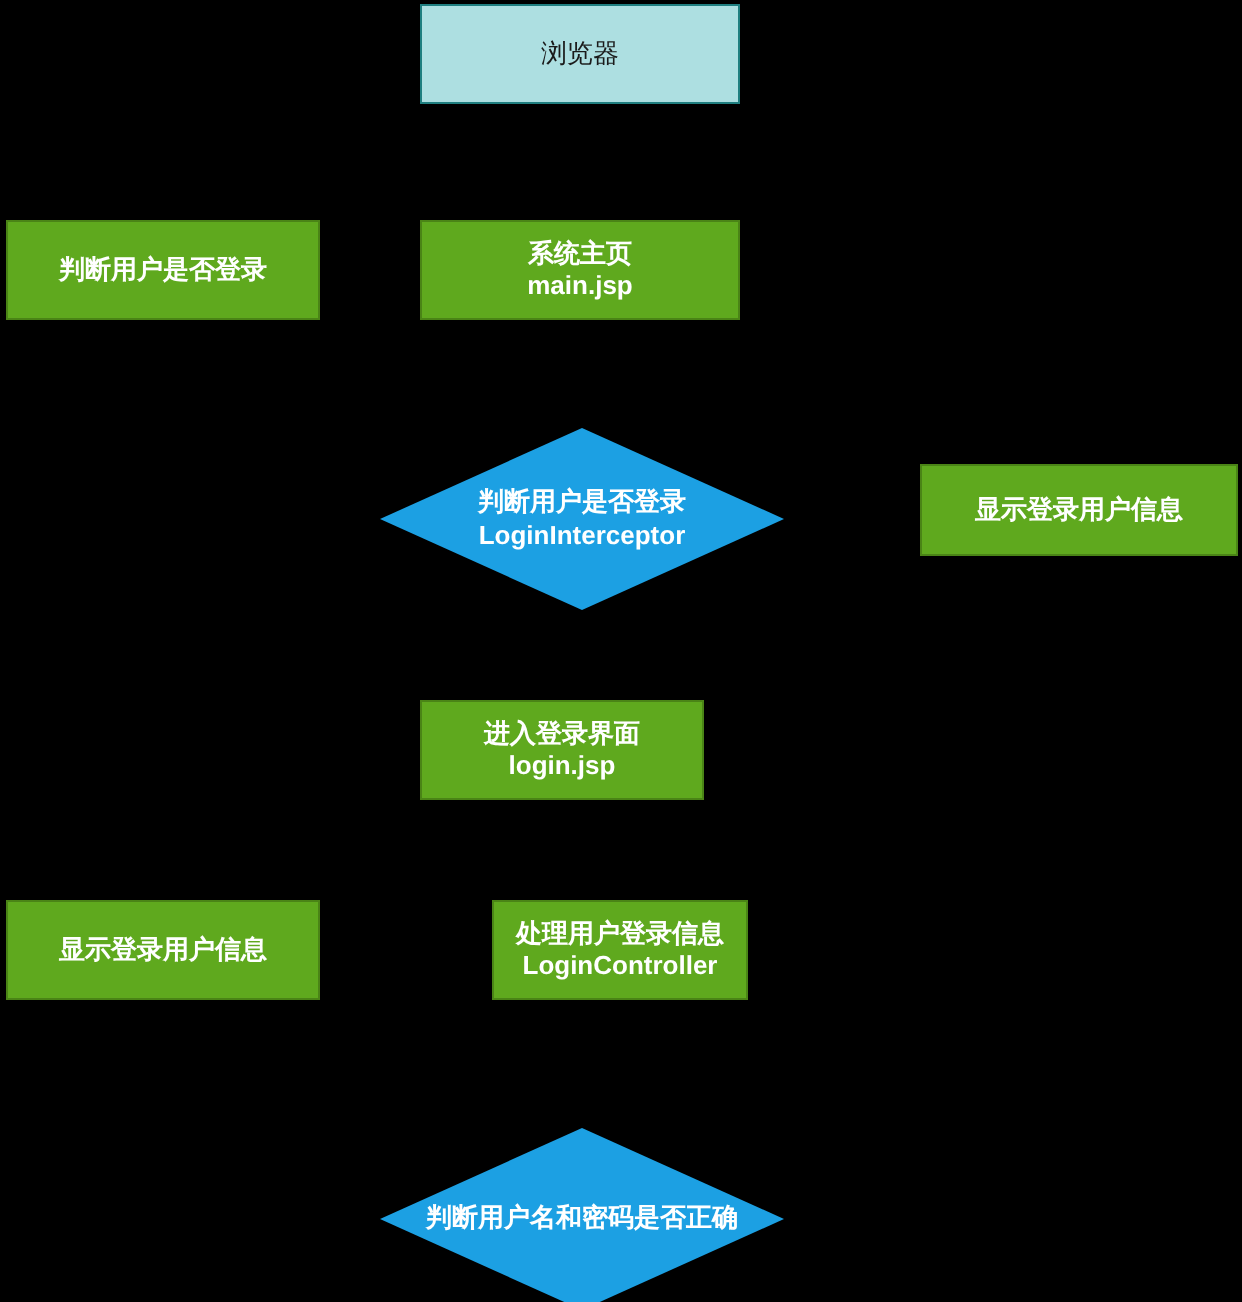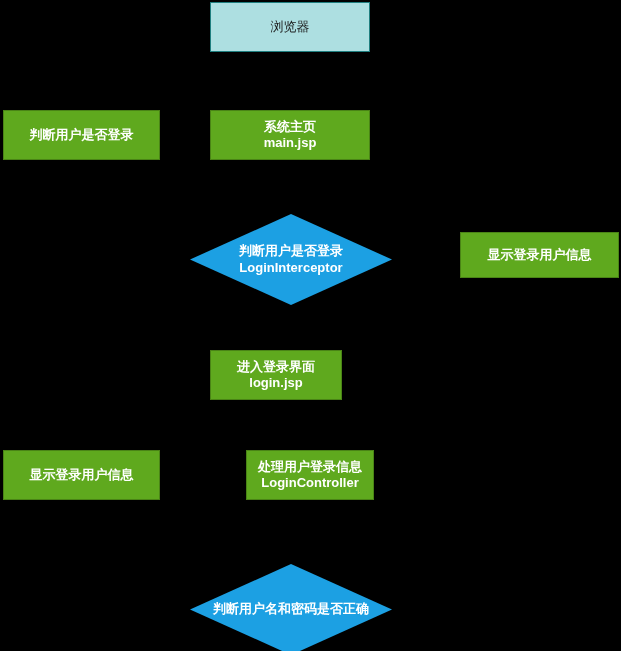--- a/index.html
+++ b/index.html
@@ -99,21 +99,21 @@
         <polygon points="101,0 202,45.5 101,91 0,45.5" fill="#1CA0E3"></polygon>
       </svg>
       <div class="diamond-label">
         <div>判断用户是否登录</div>
         <div>LoginInterceptor</div>
       </div>
     </div>
     <div class="node box box-green" style="left: 460px; top: 232px; width: 159px; height: 46px;">
       <div>显示登录用户信息</div>
     </div>
-    <div class="node box box-green" style="left: 210px; top: 350px; width: 132px; height: 50px;">
+    <div class="node box box-green" style="left: 210px; top: 350px; width: 142px; height: 50px;">
       <div>进入登录界面</div>
       <div class="line2">login.jsp</div>
     </div>
     <div class="node box box-green" style="left: 3px; top: 450px; width: 157px; height: 50px;">
       <div>显示登录用户信息</div>
     </div>
     <div class="node box box-green" style="left: 210px; top: 450px; width: 128px; height: 50px; margin-left: 36px;">
       <div>处理用户登录信息</div>
       <div class="line2">LoginController</div>
     </div>

